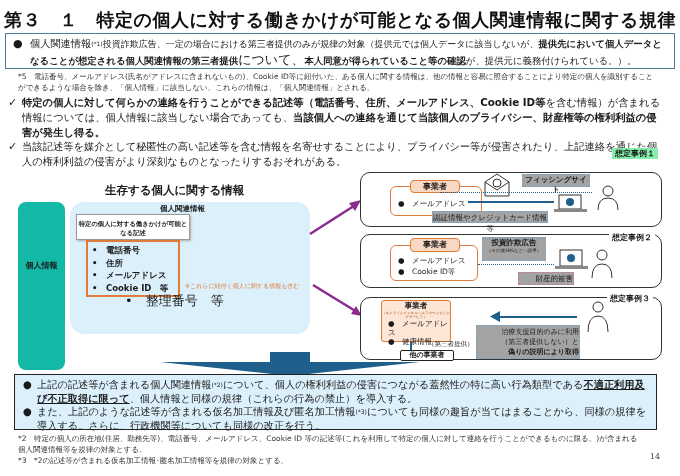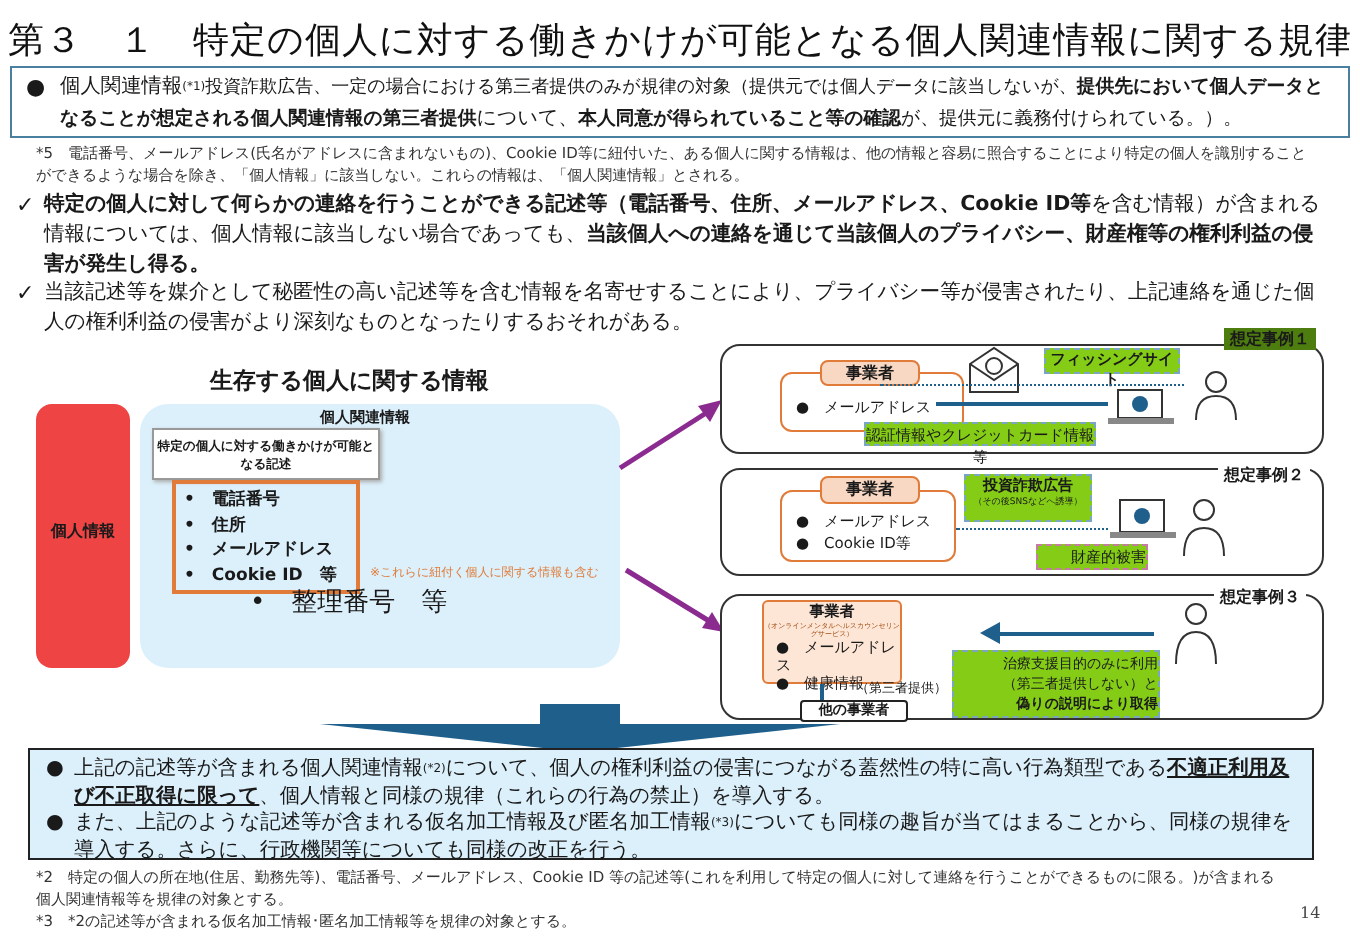--- a/index.html
+++ b/index.html
@@ -1,64 +1,64 @@
 <!DOCTYPE html>
 <html><head>
 <meta charset="utf-8">
 <style>
   * { box-sizing: border-box; margin: 0; padding: 0; }
   html, body { width: 680px; height: 476px; background: #ffffff; overflow: hidden; }
   body { font-family: "DejaVu Sans", "Liberation Sans", sans-serif; color: #1a1a1a; position: relative; }
   .abs { position: absolute; }
-  .title { left: 0; top: 8px; width: 680px; text-align: center; font-size: 18px; font-weight: normal; letter-spacing: 0.5px; color: #111; }
+  .title { left: 0; top: 8px; width: 680px; text-align: center; font-size: 18px; font-weight: bold; letter-spacing: 0.5px; color: #111; }
   .box1 { left: 5px; top: 33px; width: 670px; height: 36px; border: 1.5px solid #4a7fa0; padding: 2px 6px 0 24px; font-size: 10.2px; line-height: 16px; }
   .box1 .bullet { position: absolute; left: 7px; top: 2px; font-size: 11px; }
   .fn { font-size: 7.5px; line-height: 11px; color: #333; }
   .fn1 { left: 18px; top: 71px; width: 640px; }
   .chk { left: 22px; width: 640px; font-size: 10.3px; line-height: 15px; }
   .chk .mark { position: absolute; left: -14px; top: 0; font-size: 11px; }
   .b { font-weight: bold; }
   sup { font-size: 6px; vertical-align: top; }
 
   
   .diag-title { left: 105px; top: 183px; font-size: 11.5px; font-weight: bold; }
-  .green { left: 18px; top: 202px; width: 47px; height: 132px; background: #ef4444; border-radius: 8px; }
+  .green { left: 18px; top: 202px; width: 47px; height: 168px; background: #14b8a6; border-radius: 8px; }
   .green span { position: absolute; left: 0; top: 58px; width: 47px; text-align: center; font-size: 8px; font-weight: bold; }
   .blue { left: 70px; top: 202px; width: 240px; height: 132px; background: #dcf0fb; border-radius: 14px; }
   .blue-label { left: 160px; top: 204px; font-size: 7.5px; font-weight: bold; }
   .specific { left: 76px; top: 214px; width: 114px; height: 26px; background: #fff; border: 1px solid #999; box-shadow: 1px 1px 2px #aaa; font-size: 6.3px; font-weight: bold; text-align: center; line-height: 9px; padding-top: 4px; }
   .orange { left: 86px; top: 240px; width: 94px; height: 57px; border: 2px solid #e07b39; padding: 2px 0 0 4px; }
   .orange div { font-size: 8.5px; font-weight: bold; line-height: 12.5px; }
   .orange-note { left: 185px; top: 282px; font-size: 6px; color: #e07b39; }
   .other { left: 90px; top: 292px; font-size: 13px; margin-left: 35px; }
 
   
   .case { left: 360px; width: 302px; border: 1.5px solid #333; border-radius: 10px; background: #fff; }
   .case-label { font-size: 8px; font-weight: bold; }
   .biz { border: 1px solid #e07b39; border-radius: 6px; background: #fff; }
   .biz-head { background: #f9d8c3; border: 1px solid #e07b39; border-radius: 4px; font-size: 8px; font-weight: bold; text-align: center; }
   .small { font-size: 7.5px; }
-  .dash { border: 1px dashed #7aa6c4; background: #84cc16; }
+  .dash { border: 1px dashed #7aa6c4; background: #a3a3a3; }
 
   .arrow-big { left: 160px; top: 352px; }
   .box2 { left: 14px; top: 374px; width: 643px; height: 56px; background: #dcf0fb; border: 1.5px solid #222; padding: 3px 8px 0 22px; font-size: 10.2px; line-height: 13.5px; }
   .box2 .p { position: relative; }
   .box2 .p .bul { position: absolute; left: -14px; top: 0; }
   .u { text-decoration: underline; font-weight: bold; }
   .fn2 { left: 18px; top: 433px; width: 620px; }
   .page { left: 650px; top: 452px; font-size: 8px; color: #444; font-family: "DejaVu Serif", serif; }
 </style>
 </head>
 <body>
 
 <div class="abs title">第３　１　特定の個人に対する働きかけが可能となる個人関連情報に関する規律</div>
 
 <div class="abs box1">
   <span class="bullet">●</span>
-  <span>個人関連情報</span><sup>(*1)</sup><span style="font-size:9px">投資詐欺広告、一定の場合における第三者提供のみが規律の対象（提供元では個人データに該当しないが、</span><span class="b" style="font-size:9.4px">提供先において個人データとなることが想定される個人関連情報の第三者提供</span><span style="font-size:10px">について、</span><span class="b" style="font-size:9.4px">本人同意が得られていること等の確認</span><span style="font-size:9.4px">が、提供元に義務付けられている。）。</span>
+  <span>個人関連情報</span><sup>(*1)</sup><span style="font-size:9px">投資詐欺広告、一定の場合における第三者提供のみが規律の対象（提供元では個人データに該当しないが、</span><span class="b" style="font-size:9.4px">提供先において個人データとなることが想定される個人関連情報の第三者提供</span><span style="font-size:13px">について、</span><span class="b" style="font-size:9.4px">本人同意が得られていること等の確認</span><span style="font-size:9.4px">が、提供元に義務付けられている。）。</span>
 </div>
 
 <div class="abs fn fn1">*5　電話番号、メールアドレス(氏名がアドレスに含まれないもの)、Cookie ID等に紐付いた、ある個人に関する情報は、他の情報と容易に照合することにより特定の個人を識別することができるような場合を除き、「個人情報」に該当しない。これらの情報は、「個人関連情報」とされる。</div>
 
 <div class="abs chk" style="top:95px">
   <span class="mark">✓</span>
   <span class="b">特定の個人に対して何らかの連絡を行うことができる記述等（電話番号、住所、メールアドレス、Cookie ID等</span><span>を含む情報）が含まれる情報については、個人情報に該当しない場合であっても、</span><span class="b">当該個人への連絡を通じて当該個人のプライバシー、財産権等の権利利益の侵害が発生し得る。</span>
 </div>
 <div class="abs chk" style="top:139px">
   <span class="mark">✓</span>
@@ -82,21 +82,21 @@
 <div class="abs other">•　整理番号　等</div>
 
 <svg class="abs" style="left:305px;top:190px" width="60" height="130">
   <line x1="5" y1="44" x2="52" y2="14" stroke="#8b2a8f" stroke-width="2.5"></line>
   <polygon points="56,10 44,13 50,21" fill="#8b2a8f"></polygon>
   <line x1="8" y1="95" x2="52" y2="122" stroke="#8b2a8f" stroke-width="2.5"></line>
   <polygon points="57,126 46,124 51,116" fill="#8b2a8f"></polygon>
 </svg>
 
 <div class="abs case" style="top:172px;height:55px"></div>
-<div class="abs case-label" style="left:612px;top:164px;background:#4d7c0f;padding:0 3px">想定事例１</div>
+<div class="abs case-label" style="left:612px;top:148px;background:#86efac;padding:0 3px">想定事例１</div>
 <div class="abs biz" style="left:390px;top:186px;width:92px;height:30px"></div>
 <div class="abs biz-head" style="left:410px;top:180px;width:50px;height:13px">事業者</div>
 <div class="abs small" style="left:398px;top:199px">●　メールアドレス</div>
 <svg class="abs" style="left:482px;top:172px" width="30" height="26">
   <path d="M3 10 L15 2 L27 10 L27 24 L3 24 Z" fill="#fff" stroke="#333" stroke-width="1"></path>
   <path d="M3 10 L15 18 L27 10" fill="none" stroke="#333" stroke-width="1"></path>
   <circle cx="15" cy="11" r="4" fill="none" stroke="#333" stroke-width="1"></circle>
 </svg>
 <div class="abs dash b" style="left:522px;top:174px;width:68px;height:13px;font-size:7.5px;text-align:center">フィッシングサイト</div>
 <div class="abs" style="left:440px;top:192px;width:152px;border-top:1.5px dotted #1f5f8b"></div>

